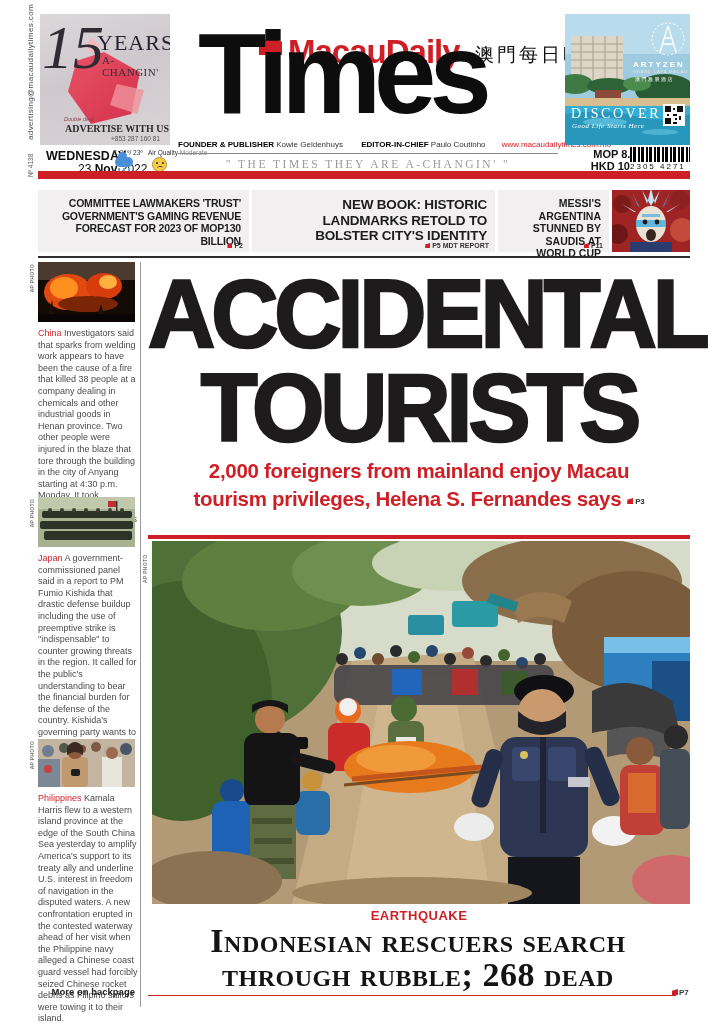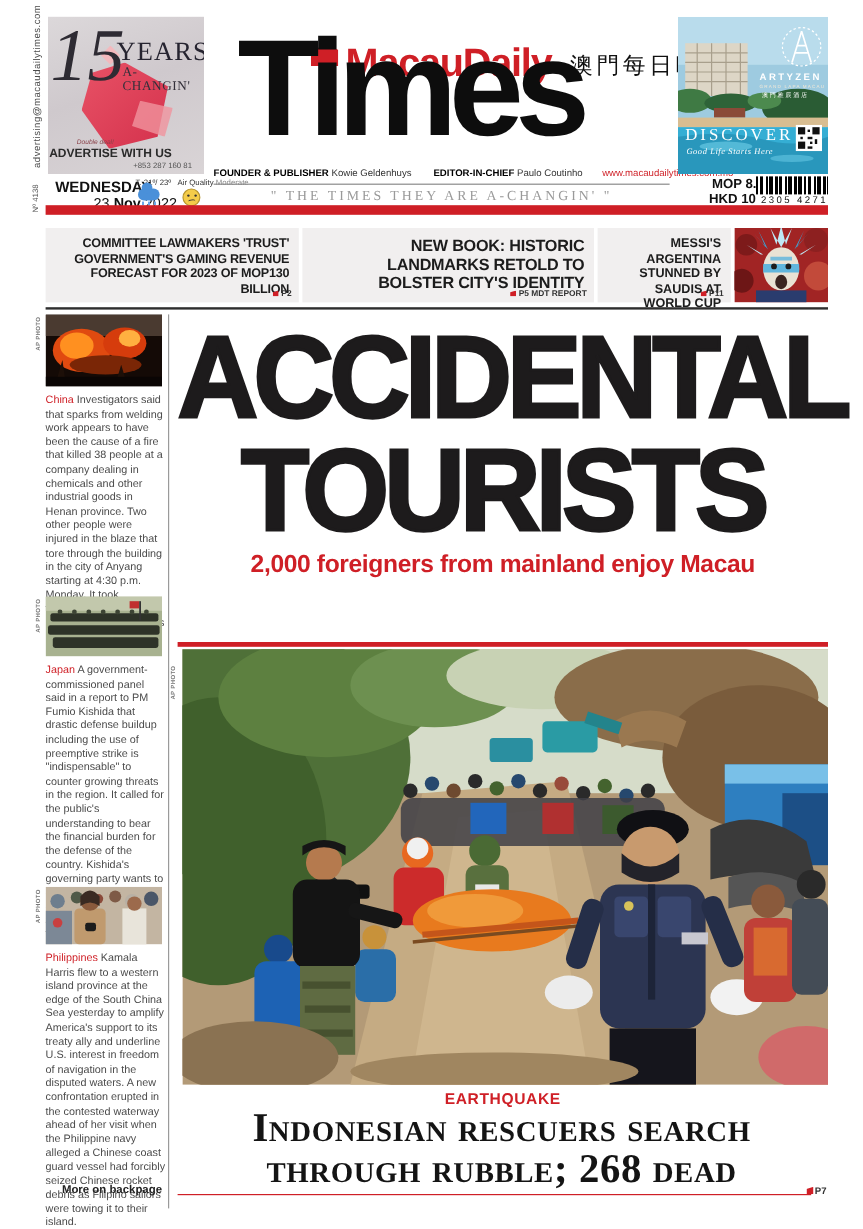--- a/index.html
+++ b/index.html
@@ -16,21 +16,21 @@
 
   
   .ad15 { left:40px; top:14px; width:130px; height:131px; background:linear-gradient(160deg,#dcd8da 0%,#cfc9cd 45%,#d9d4d6 100%); overflow:hidden; }
   .ad15 .gem  { position:absolute; left:28px; top:38px; width:72px; height:72px; background:linear-gradient(135deg,#e85266,#d4314c); clip-path:polygon(50% 0,100% 28%,88% 86%,32% 100%,0 55%,12% 12%); }
   .ad15 .gem2 { position:absolute; left:70px; top:70px; width:34px; height:30px; background:#f0939e; clip-path:polygon(20% 0,100% 20%,80% 100%,0 70%); opacity:.8; }
   .ad15 .gem3 { position:absolute; left:44px; top:24px; width:16px; height:16px; background:#f3b9bd; clip-path:polygon(50% 0,100% 50%,50% 100%,0 50%); }
   .ad15 .n15  { position:absolute; left:2px; top:2px; font-family:"Liberation Serif",serif; font-style:italic; font-size:62px; line-height:1; color:#2e2b33; }
   .ad15 .yrs  { position:absolute; left:57px; top:16px; font-family:Liberation Serif, serif; font-size:22px; letter-spacing:1px; color:#262430; }
   .ad15 .chg  { position:absolute; left:62px; top:40px; font-family:"Liberation Serif",serif; font-size:11px; letter-spacing:.5px; color:#33303a; }
   .ad15 .note { position:absolute; left:24px; top:102px; font-size:5.5px; font-style:italic; color:#8a4048; }
-  .ad15 .cta  { position:absolute; left:1px; top:109px; width:100%; font-family:Liberation Sans, sans-serif; font-weight:bold; font-size:10px; color:#2a2a2a; }
+  .ad15 .cta  { position:absolute; left:12px; top:109px; width:100%; text-align:center; font-family:Liberation Serif, serif; font-weight:bold; font-size:10px; color:#2a2a2a; }
   .ad15 .tel  { position:absolute; right:10px; top:121px; font-size:6.5px; color:#555; }
 
   
   .flag { left:259px; top:36px; width:23px; height:19px; background:#cf1f26; clip-path:polygon(0 100%,0 42%,52% 0,100% 30%,100% 100%); }
   .brandrow { left:288px; top:33px; font-size:33px; font-weight:bold; letter-spacing:-1px; color:#cf1f26; white-space:nowrap; }
   .brandcn  { left:475px; top:42px; font-size:19px; color:#111; letter-spacing:3px; white-space:nowrap; font-weight:500;}
   .brandreg { left:605px; top:38px; font-size:9px; color:#111; }
   .times { left:198px; top:18px; font-size:112px; line-height:1; font-weight:bold; letter-spacing:-7px; color:#0d0d0d; transform:scaleY(1.02); }
   .mastmeta { left:178px; top:140px; width:380px; font-size:8px; color:#333; white-space:nowrap; }
   .mastmeta b { color:#000; }
@@ -45,21 +45,21 @@
   .artBrand { left:68px; top:46px; font-size:8px; font-weight:bold; letter-spacing:2px; }
   .artSub   { left:68px; top:56px; font-size:3.8px; letter-spacing:1px; color:#f2e9d8 !important; }
   .artCn    { left:70px; top:62px; font-size:5px; letter-spacing:1.5px; }
   .artDisc  { left:6px; top:92px; font-family:"Liberation Serif",serif; font-size:14px; letter-spacing:2.5px; }
   .artSlog  { left:7px; top:108px; font-family:"Liberation Serif",serif; font-style:italic; font-size:7px; letter-spacing:.5px; }
 
   
   .price { left:565px; top:148px; font-size:11px; font-weight:bold; color:#111; line-height:12px; text-align:center; width:58px;margin-left:24px;}
   .barcode { left:630px; top:147px; width:60px; height:17px;
              background:repeating-linear-gradient(90deg,#000 0 2px,#fff 2px 3px,#000 3px 6px,#fff 6px 8px); }
-  .barnum { left:630px; top:162px; width:60px; font-size:8px; letter-spacing:2px; color:#111; background:#fff; text-align:right; }
+  .barnum { left:630px; top:162px; width:60px; font-size:8px; letter-spacing:2px; color:#111; background:#fff; text-align:left; }
   .dateday  { left:46px; top:149px; font-size:12.5px; font-weight:bold; color:#111; }
   .datedate { left:46px; top:162px; font-size:12px; color:#111;margin-left:32px; }
   .datedate b { font-weight:bold; }
   .wtemp { left:113px; top:149px; font-size:6.5px; color:#333; }
   .cloud { left:115px; top:157px; width:18px; height:10px; background:#4a90d9; border-radius:6px; }
   .cloud:before { content:""; position:absolute; left:3px; top:-5px; width:9px; height:9px; background:#4a90d9; border-radius:50%; }
   .cloud:after { content:""; position:absolute; left:3px; top:11px; width:12px; height:3px;
                  background:repeating-linear-gradient(90deg,#6aa6e8 0 2px,transparent 2px 5px); }
   .aqlabel { left:148px; top:149px; font-size:6.5px; color:#333; }
   .aqface { left:152px; top:157px; width:15px; height:15px; background:#f4cc4a; border:1px solid #b8962e; border-radius:50%; }
@@ -315,20 +315,23 @@
     <span class="tag">Philippines</span>
     <span>Kamala Harris flew to a western island province at the edge of the South China Sea yesterday to amplify America's support to its treaty ally and underline U.S. interest in freedom of navigation in the disputed waters. A new confrontation erupted in the contested waterway ahead of her visit when the Philippine navy alleged a Chinese coast guard vessel had forcibly seized Chinese rocket debris as Filipino sailors were towing it to their island.</span>
   </div>
   <div class="abs sb-more" style="top:986px;">More on backpage</div>
 
   <div class="abs divider"></div>
 
   <div class="abs hl hl1">ACCIDENTAL</div>
   <div class="abs hl hl2">TOURISTS</div>
   <div class="abs sub sub1">2,000 foreigners from mainland enjoy Macau</div>
+  <div class="abs sub sub2">
+    <span>tourism privileges, Helena S. Fernandes says</span><span class="pmark2"><span class="sq"></span><span>P3</span></span>
+  </div>
 
   <div class="abs mainredrule"></div>
   <div class="abs vtext mp-credit">AP PHOTO</div>
 
   <svg class="abs mainphoto" viewBox="0 0 538 363" preserveAspectRatio="none">
     <rect width="538" height="363" fill="#b39a77"></rect>
     <rect width="538" height="120" fill="#d6dcc9"></rect>
     <ellipse cx="60" cy="90" rx="130" ry="110" fill="#4f7038"></ellipse>
     <ellipse cx="30" cy="160" rx="90" ry="120" fill="#40602c"></ellipse>
     <ellipse cx="120" cy="40" rx="90" ry="50" fill="#5d8040"></ellipse>

